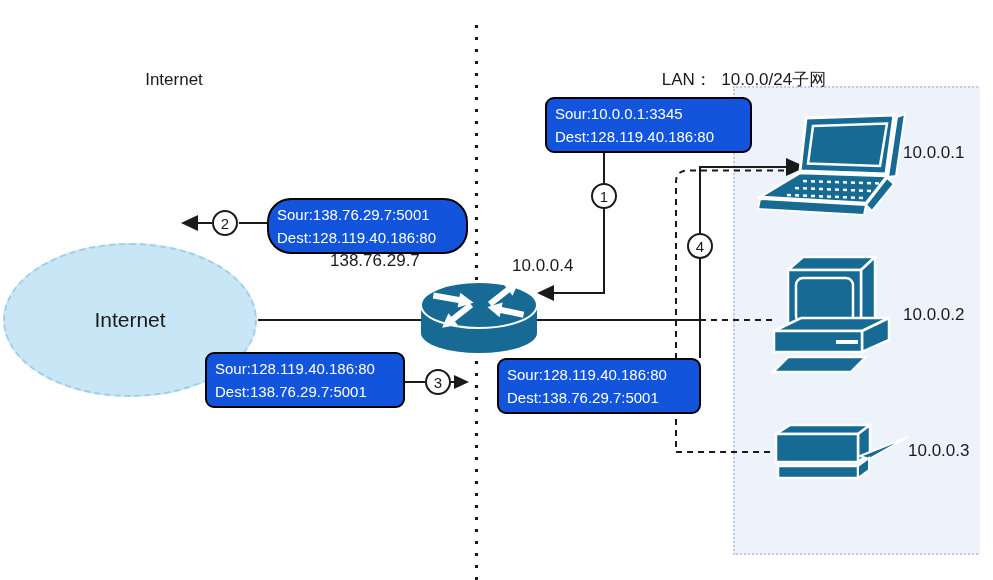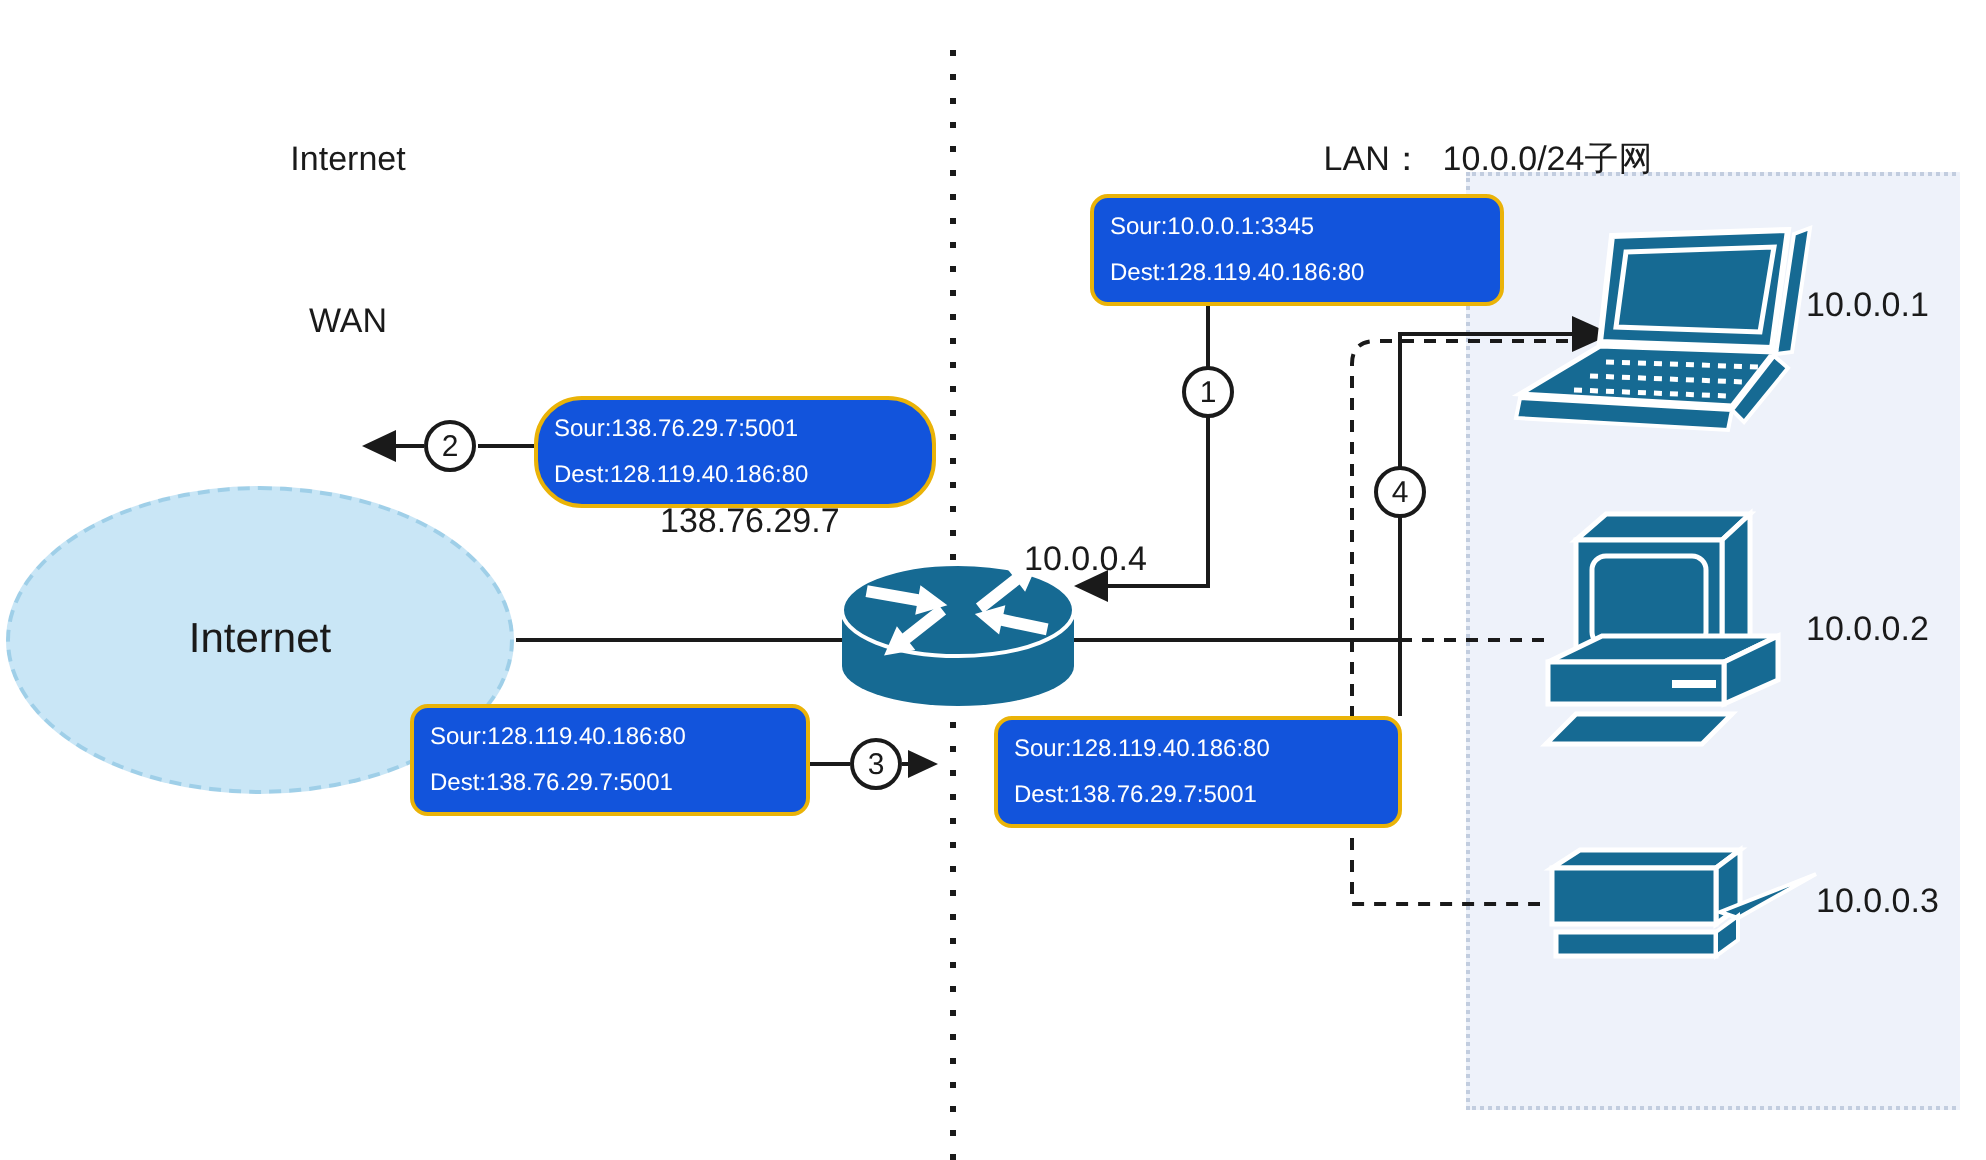--- a/index.html
+++ b/index.html
@@ -19,22 +19,22 @@
     left:475px;top:25px;width:3px;height:555px;
     background:repeating-linear-gradient(to bottom,#1a1a1a 0 3px,transparent 3px 12px);
   }
   .cloud{
     left:3px;top:243px;width:254px;height:154px;border-radius:50%;
     background:#c9e6f6;border:2px dashed #9fcfe8;
     display:flex;align-items:center;justify-content:center;
     font-size:21px;
   }
   .pkt{
-    background:#1254dc;border:2px solid #eab308;border-radius:9px;
-    color:#ffffff;font-size:12px;line-height:23px;padding:3px 8px;
+    background:#1254dc;border:2px solid #000000;border-radius:9px;
+    color:#ffffff;font-size:15px;line-height:23px;padding:3px 8px;
     white-space:nowrap;
   }
   .pkt div{white-space:nowrap;}
   .numcircle{
     width:26px;height:26px;border-radius:50%;background:#ffffff;
     border:2px solid #1a1a1a;display:flex;align-items:center;justify-content:center;
     font-size:15px;line-height:1;
   }
   .iplabel{font-size:17px;white-space:nowrap;}
 </style>
@@ -42,21 +42,20 @@
 <body>
 
 <div class="canvas">
 
   <div class="abs panel"></div>
 
   <div class="abs separator"></div>
 
   <div class="abs title" style="left:94px;top:12px;width:160px;">
     <div>Internet</div>
-    <div>WAN</div>
   </div>
   <div class="abs title" style="left:569px;top:12px;width:350px;">
     <div>LAN：  10.0.0/24子网</div>
   </div>
 
   <div class="abs cloud">
     <span>Internet</span>
   </div>
 
   <svg class="svglayer" viewBox="0 0 993 580">
@@ -151,19 +150,19 @@
     <span>2</span>
   </div>
   <div class="abs numcircle" style="left:425px;top:369px;">
     <span>3</span>
   </div>
   <div class="abs numcircle" style="left:687px;top:233px;">
     <span>4</span>
   </div>
 
   <div class="abs iplabel" style="left:330px;top:251px;">138.76.29.7</div>
-  <div class="abs iplabel" style="left:512px;top:270px;">10.0.0.4</div>
+  <div class="abs iplabel" style="left:512px;top:256px;">10.0.0.4</div>
 
   <div class="abs iplabel" style="left:903px;top:143px;">10.0.0.1</div>
   <div class="abs iplabel" style="left:903px;top:305px;text-align:center;">10.0.0.2</div>
   <div class="abs iplabel" style="left:908px;top:441px;text-align:center;">10.0.0.3</div>
 
 </div>
 
 </body></html>

